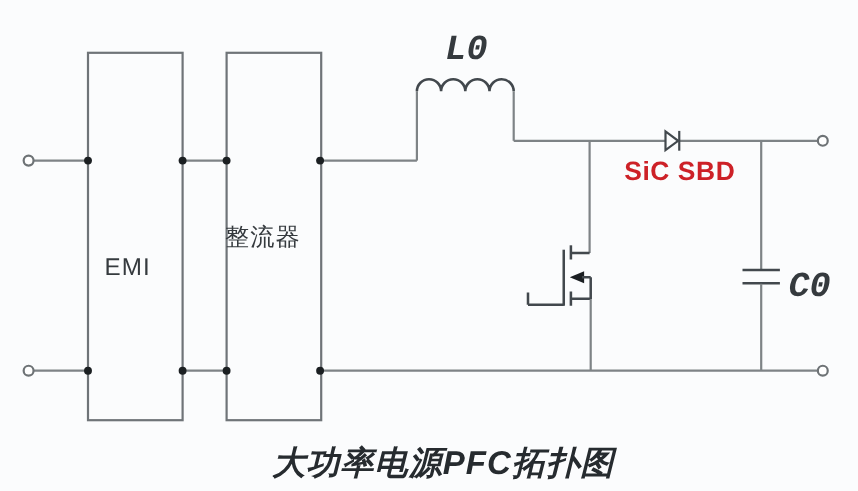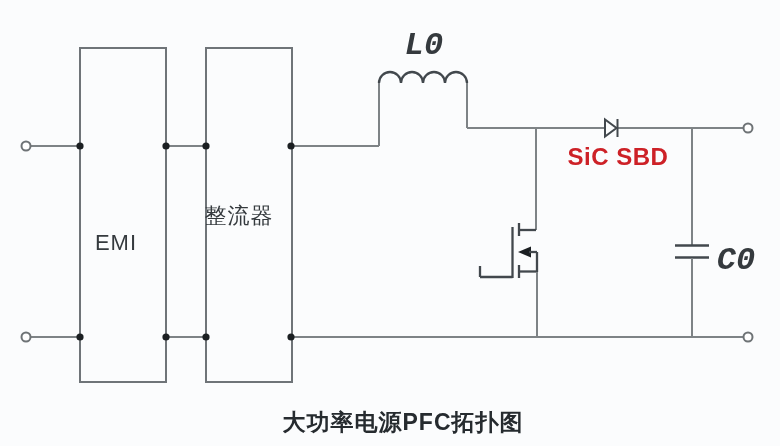--- a/index.html
+++ b/index.html
@@ -48,22 +48,23 @@
   }
   .diode-label{
     color:var(--red);
     font-weight:700;
     font-size:24px;
     letter-spacing:0.5px;
   }
   .title{
     color:var(--title);
     font-weight:700;
-    font-size:23px;
+    font-size:30px;
     letter-spacing:1px;
+    font-style:italic;
   }
 </style>
 </head>
 <body>
 
 <div class="stage">
 
   <svg width="780" height="446" viewBox="0 0 780 446">
 
     <rect x="80" y="48" width="86" height="334" class="boxline"></rect>

